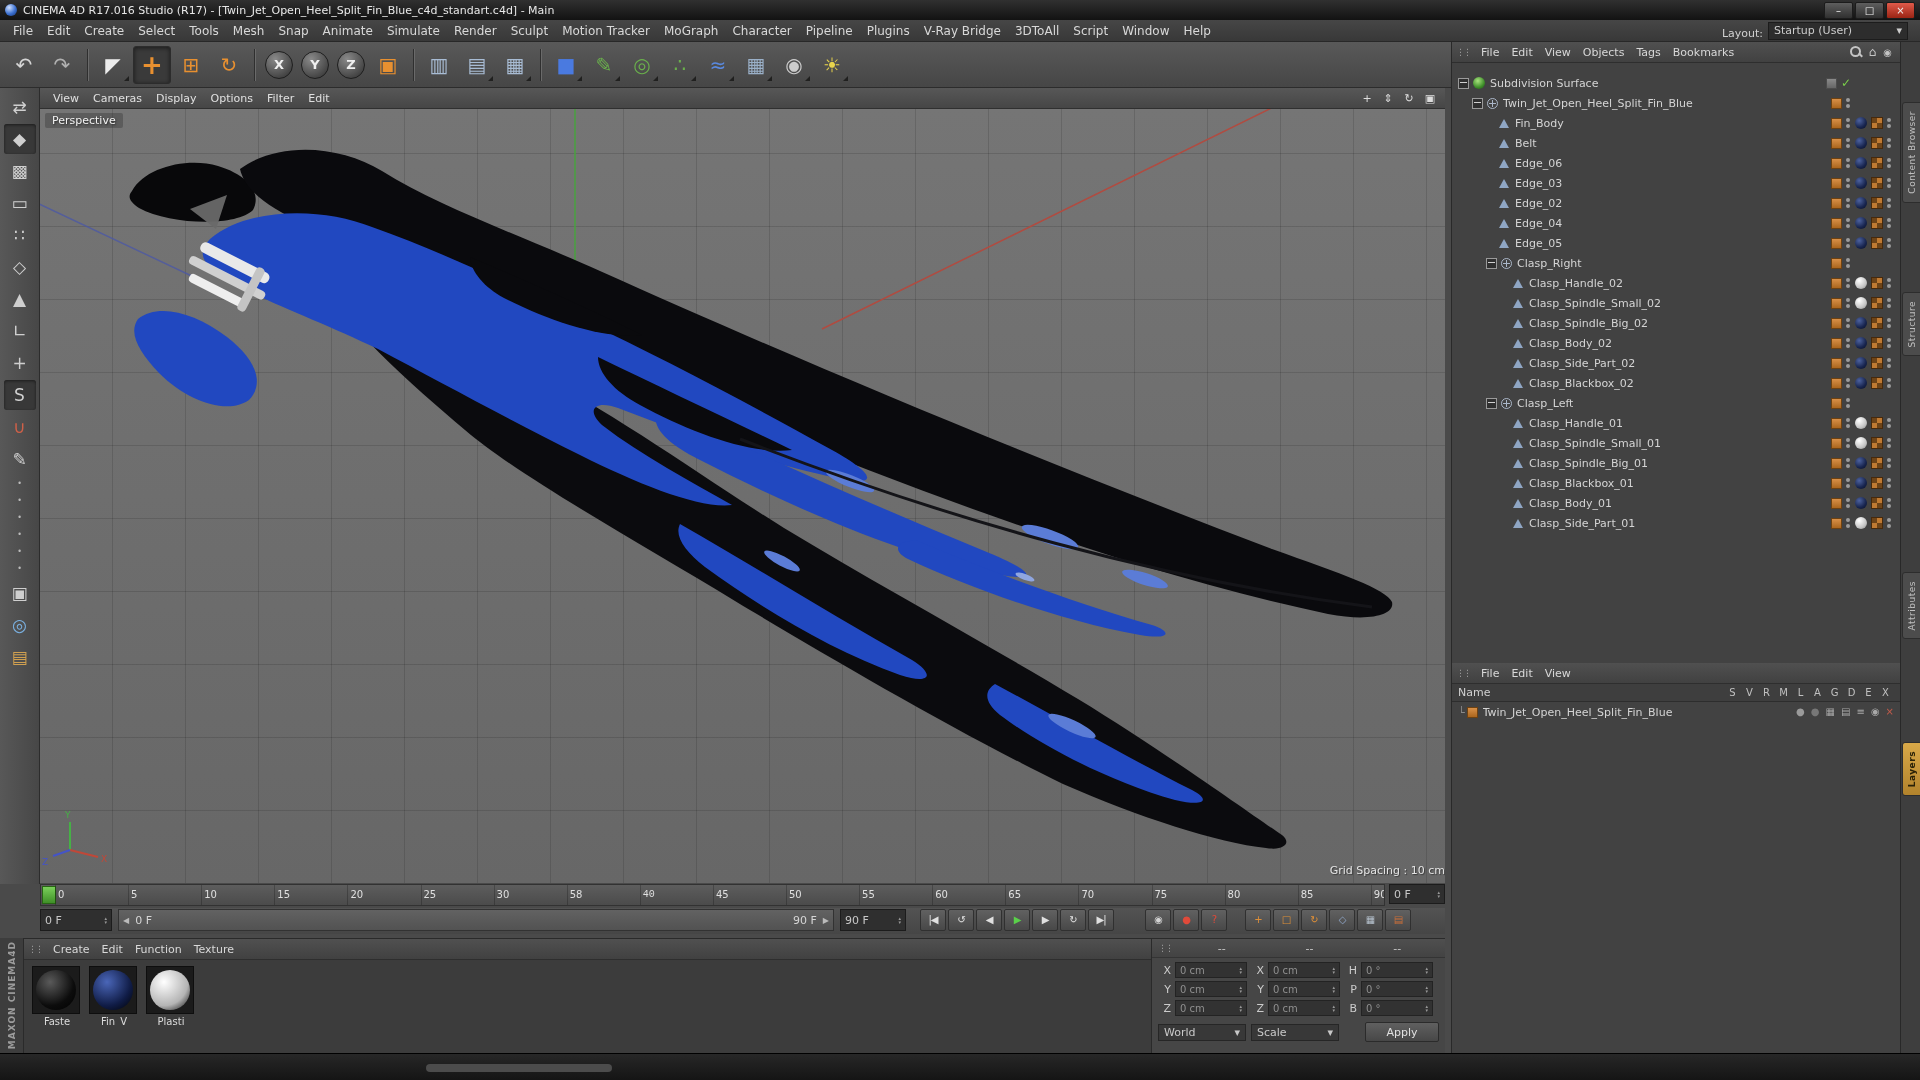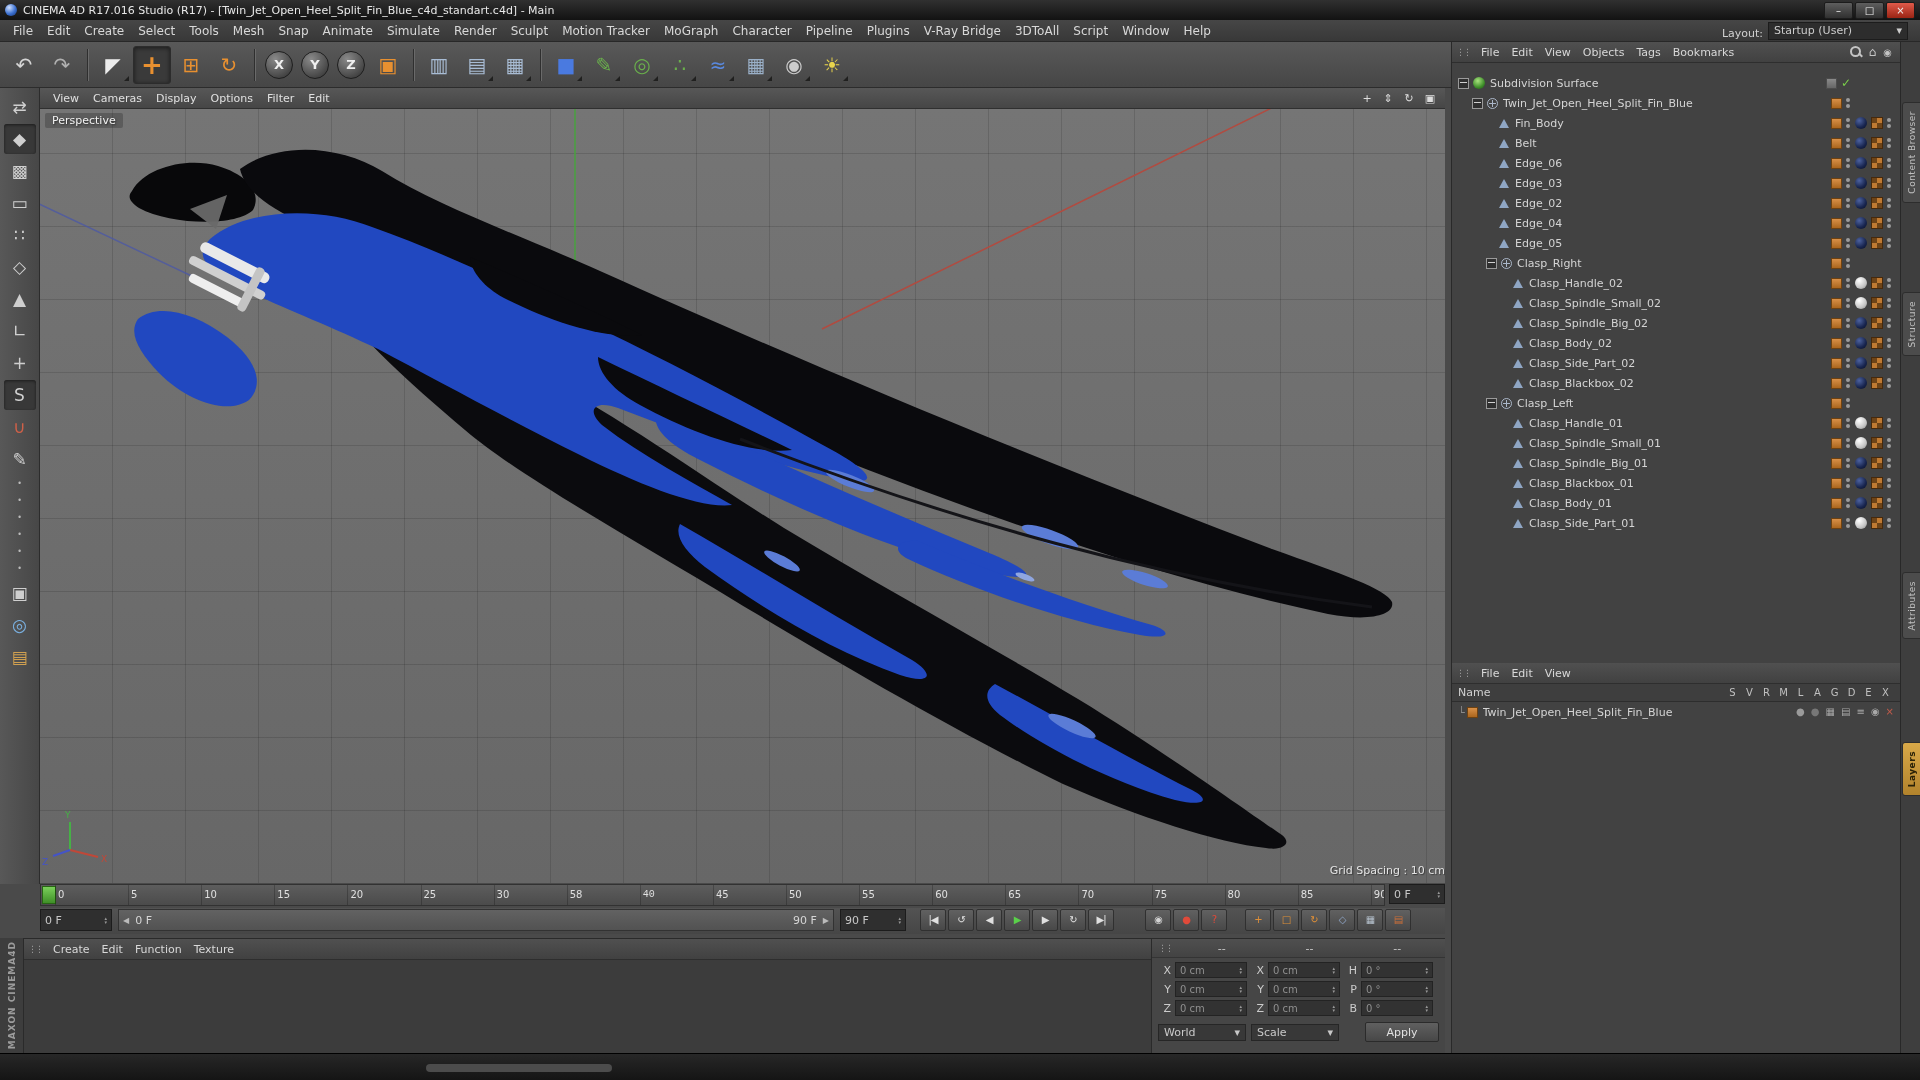--- a/index.html
+++ b/index.html
@@ -1008,20 +1008,40 @@
   <div class="materials">
     <div class="pm-bar">
       <span class="pm-handle"></span>
       <div id="mat-menu" style="display:flex">
           <div class="pm-item">Create</div>
           <div class="pm-item">Edit</div>
           <div class="pm-item">Function</div>
           <div class="pm-item">Texture</div>
         </div>
     </div>
+    <div class="mat-body" id="mat-body">
+        <div class="mat-item">
+          <div class="mat-thumb">
+            <div class="mat-sphere" style="background: radial-gradient(circle at 35% 30%, rgb(90, 90, 90), rgb(12, 12, 12) 62%, rgb(0, 0, 0));"></div>
+          </div>
+          <div class="mat-label">Faste</div>
+        </div>
+        <div class="mat-item">
+          <div class="mat-thumb">
+            <div class="mat-sphere" style="background: radial-gradient(circle at 35% 30%, rgb(74, 102, 184), rgb(16, 28, 70) 62%, rgb(0, 0, 0));"></div>
+          </div>
+          <div class="mat-label">Fin_V</div>
+        </div>
+        <div class="mat-item">
+          <div class="mat-thumb">
+            <div class="mat-sphere" style="background: radial-gradient(circle at 35% 30%, rgb(255, 255, 255), rgb(180, 180, 180) 62%, rgb(0, 0, 0));"></div>
+          </div>
+          <div class="mat-label">Plasti</div>
+        </div>
+      </div>
   </div>
 
   <div class="coords">
     <div class="coord-head">
       <span class="pm-handle"></span>
       <span class="cell">--</span>
       <span class="cell">--</span>
       <span class="cell">--</span>
     </div>
     <div class="coord-grid">

